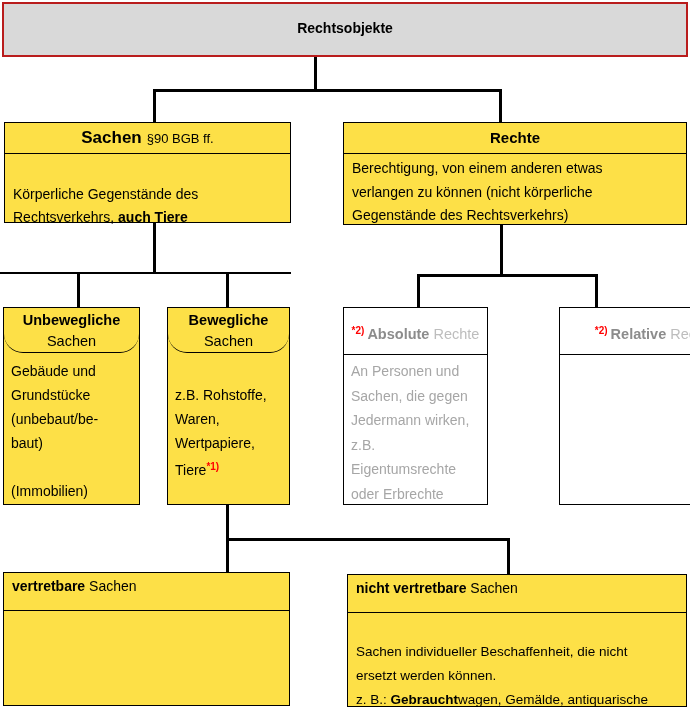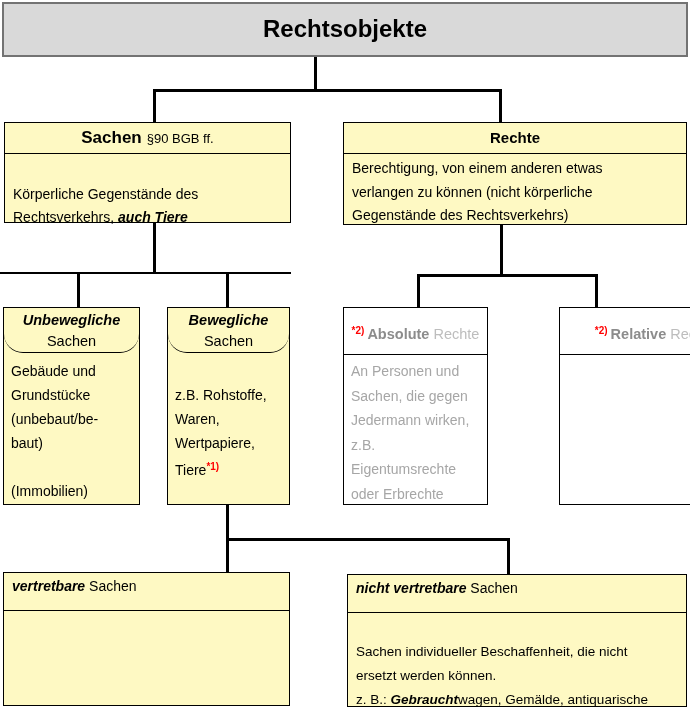--- a/index.html
+++ b/index.html
@@ -1,32 +1,32 @@
 <!DOCTYPE html>
 <html><head>
 <meta charset="utf-8">
 <style>
   html,body{margin:0;padding:0;background:#ffffff;}
   #stage{
     position:relative;width:690px;height:712px;background:#ffffff;
     font-family:"Liberation Sans", sans-serif;color:#000;overflow:hidden;
   }
   .node{
-    position:absolute;background:#fef9c3;border:1px solid #000;
+    position:absolute;background:#fde047;border:1px solid #000;
     box-sizing:border-box;
   }
   .node.white{background:#ffffff;}
   .hd{border-bottom:1px solid #000;box-sizing:border-box;}
   .center{text-align:center;}
   .bd{white-space:pre-line;box-sizing:border-box;font-size:14px;}
   .ln{position:absolute;background:#000;}
   #title-box{
     position:absolute;left:2px;top:2px;width:686px;height:55px;
-    background:#d9d9d9;border:2px solid #737373;box-sizing:border-box;
-    text-align:center;line-height:49px;font-size:24px;font-weight:bold;
+    background:#d9d9d9;border:2px solid #b91c1c;box-sizing:border-box;
+    text-align:center;line-height:49px;font-size:14px;font-weight:bold;
   }
   
   #sachen-box{left:4px;top:122px;width:287px;height:101px;}
   #sachen-box .hd{height:31px;line-height:30px;}
   #sachen-box .hd .big{font-size:17px;font-weight:bold;}
   #sachen-box .hd .note{font-size:13px;margin-left:5px;}
   #sachen-box .bd{padding:5px 8px 0;line-height:23.5px;}
   #rechte-box{left:343px;top:122px;width:344px;height:103px;}
   #rechte-box .hd{height:31px;line-height:30px;font-size:15px;font-weight:bold;}
   #rechte-box .bd{padding:3px 8px 0;line-height:23.5px;}
@@ -42,21 +42,21 @@
   .gb{font-weight:bold;color:#8c8c8c;}
   .gl{color:#bdbdbd;}
   .graybody{color:#a6a6a6;line-height:24.5px !important;padding-top:4px !important;}
   .fn{color:#ff0000;font-weight:bold;font-size:10px;vertical-align:5px;margin-right:3px;}
   .fn-inline{color:#ff0000;font-weight:bold;font-size:10px;vertical-align:5px;}
   
   .lvl4 .hd{height:38px;padding:5px 8px 13px;font-size:14px;text-align:left;}
   .lvl4 .bd{padding:3px 8px 0;line-height:24px;font-size:13.5px;}
   #vertretbar-box{left:3px;top:572px;width:287px;height:134px;}
   #nicht-vertretbar-box{left:347px;top:574px;width:340px;height:133px;}
-  b{font-weight:bold;font-style:italic;}
+  b{font-weight:bold;}
 </style>
 </head>
 <body>
 
 <div id="stage">
 
   <div class="ln" style="left:314px;top:57px;width:3px;height:34px;"></div>
   <div class="ln" style="left:153px;top:89px;width:349px;height:3px;"></div>
   <div class="ln" style="left:153px;top:89px;width:3px;height:34px;"></div>
   <div class="ln" style="left:499px;top:89px;width:3px;height:34px;"></div>

